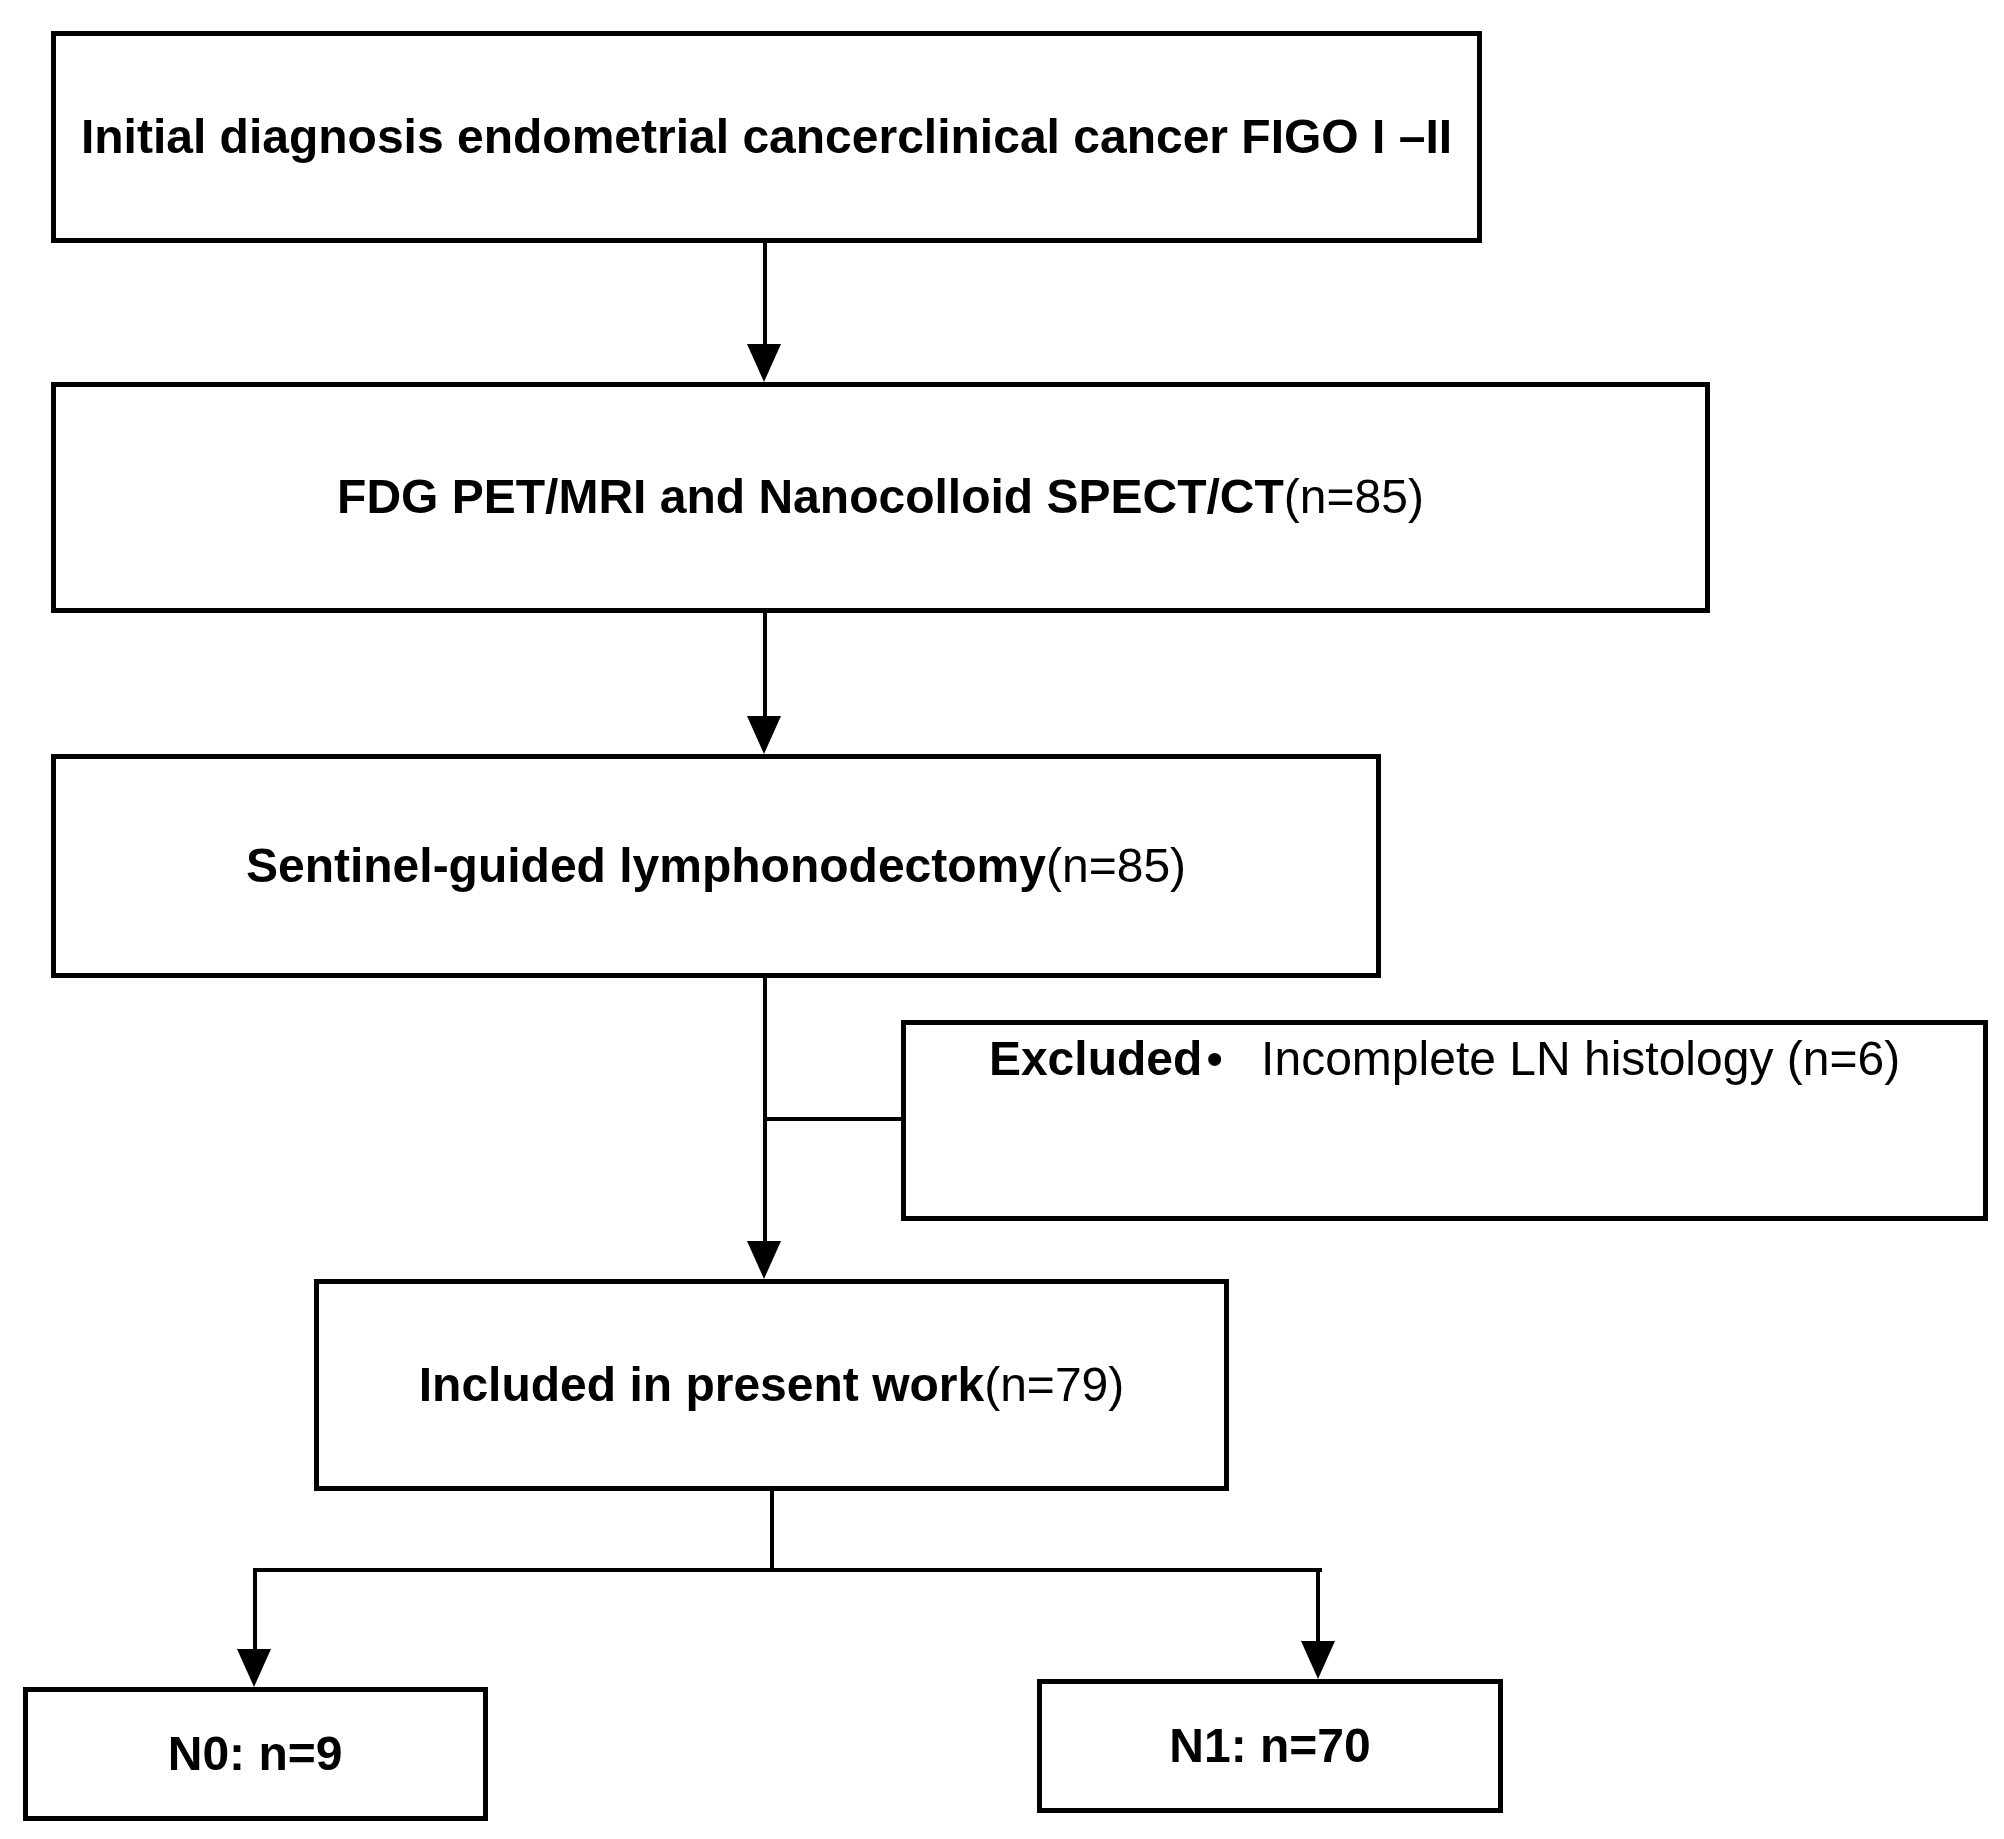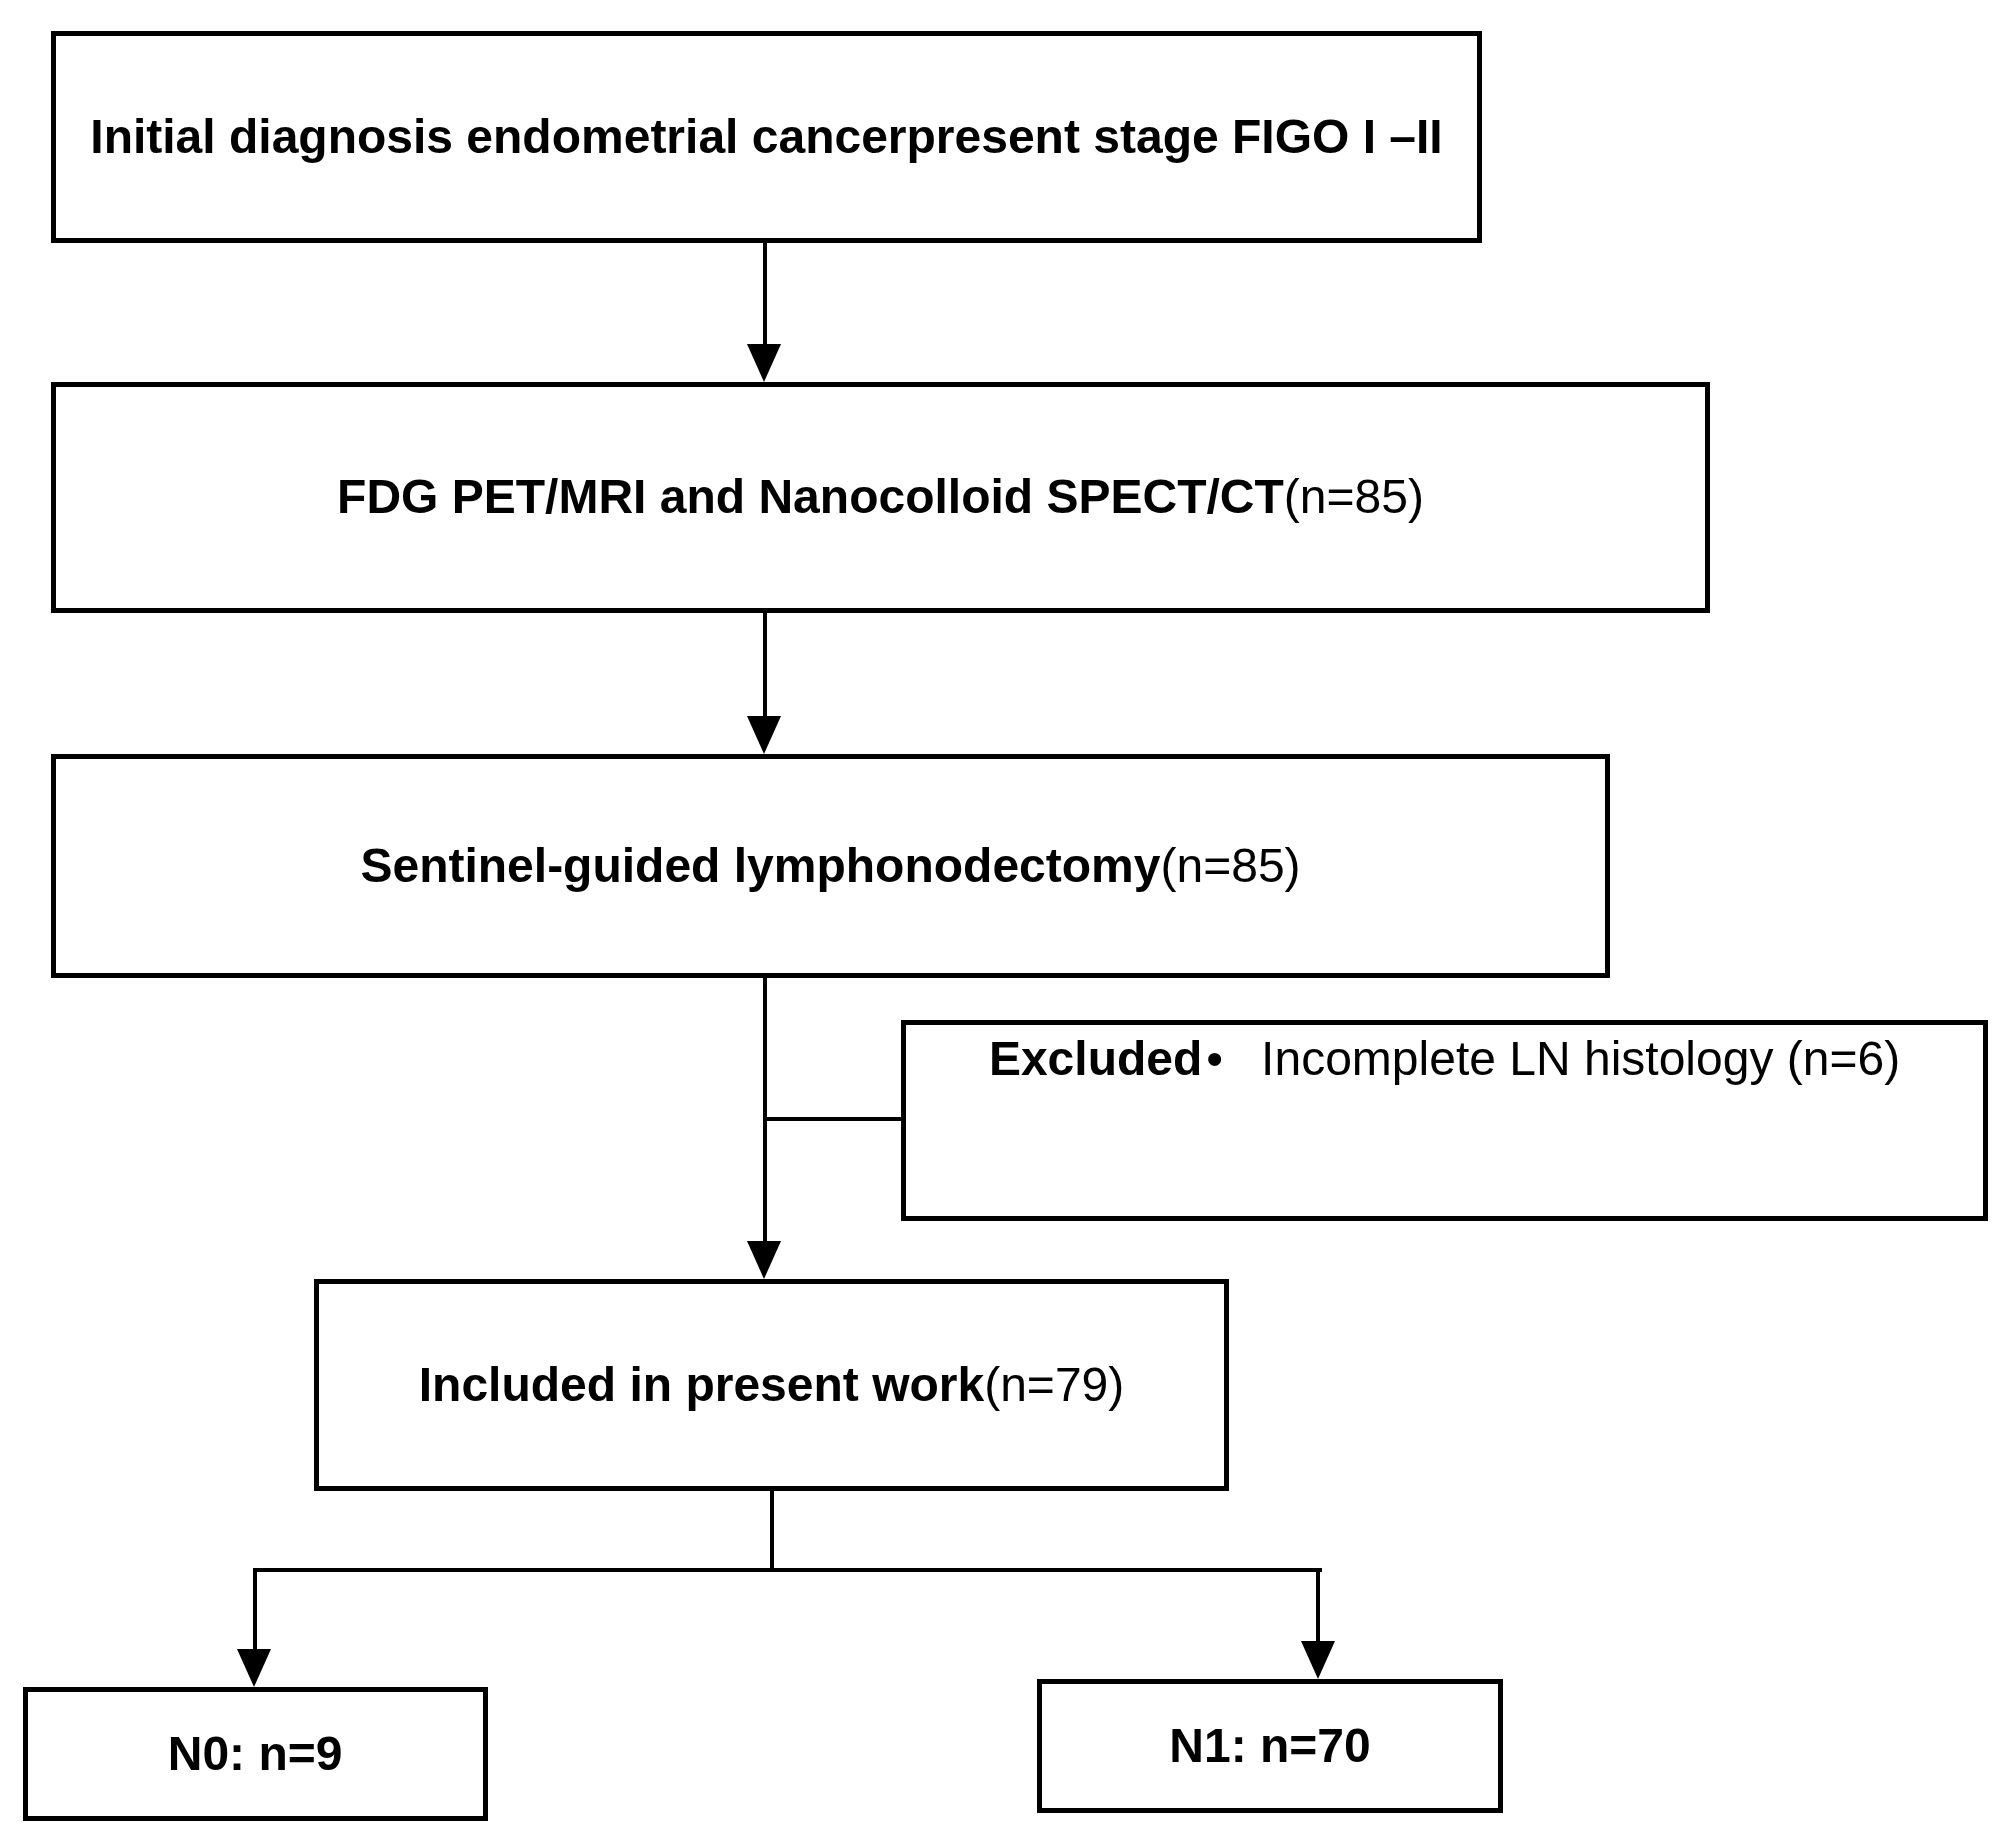--- a/index.html
+++ b/index.html
@@ -56,35 +56,35 @@
     border-top: 38px solid #000000;
   }
 </style>
 </head>
 <body>
 
 <div class="canvas">
 
   <div class="node" style="left:51px; top:31px; width:1431px; height:212px;">
     <div class="bold">Initial diagnosis endometrial cancer</div>
-    <div class="bold">present stage FIGO I –II</div>
+    <div class="bold">clinical cancer FIGO I –II</div>
   </div>
 
   <div class="line" style="left:763px; top:241px; width:3.6px; height:107px;"></div>
   <div class="head-down" style="left:747px; top:344px;"></div>
 
   <div class="node" style="left:51px; top:382px; width:1659px; height:231px;">
     <div class="bold">FDG PET/MRI and Nanocolloid SPECT/CT</div>
     <div class="regular">(n=85)</div>
   </div>
 
   <div class="line" style="left:763px; top:612px; width:3.6px; height:108px;"></div>
   <div class="head-down" style="left:747px; top:716px;"></div>
 
-  <div class="node" style="left:51px; top:754px; width:1559px; height:224px;text-align:center;">
+  <div class="node" style="left:51px; top:754px; width:1330px; height:224px;text-align:center;">
     <div class="bold">Sentinel-guided lymphonodectomy</div>
     <div class="regular">(n=85)</div>
   </div>
 
   <div class="line" style="left:763px; top:977px; width:3.6px; height:268px;"></div>
   <div class="head-down" style="left:747px; top:1241px;"></div>
 
   <div class="line" style="left:764px; top:1117px; width:139px; height:3.6px;"></div>
 
   <div class="node node-excluded" style="left:901px; top:1020px; width:1087px; height:201px;">

